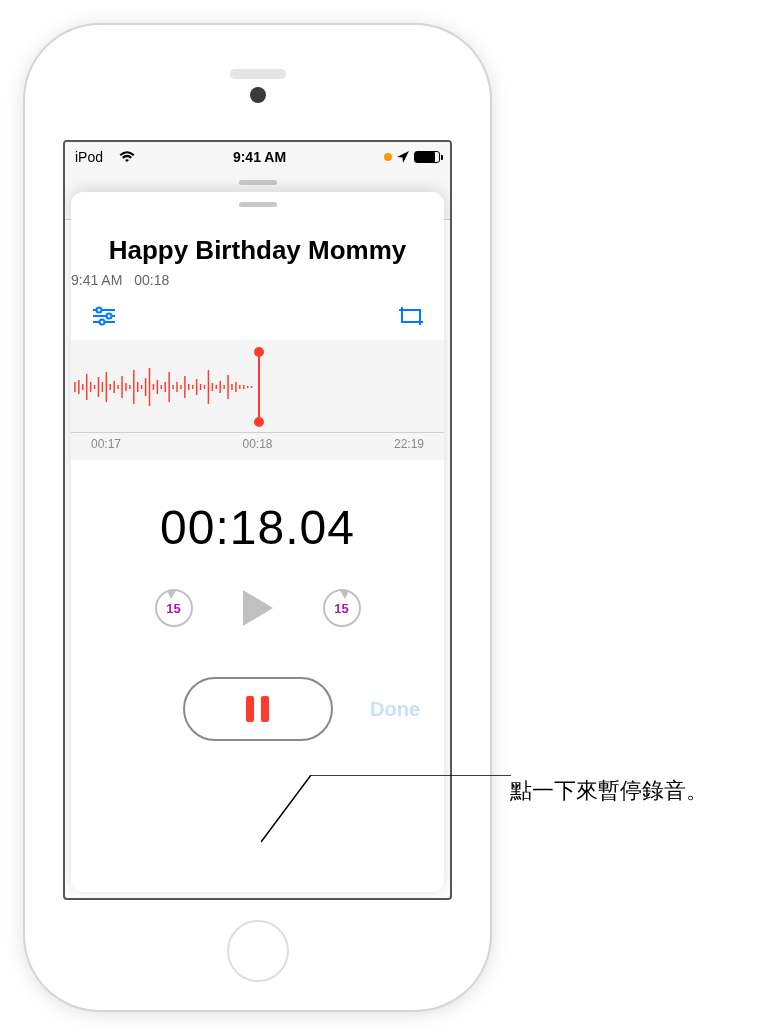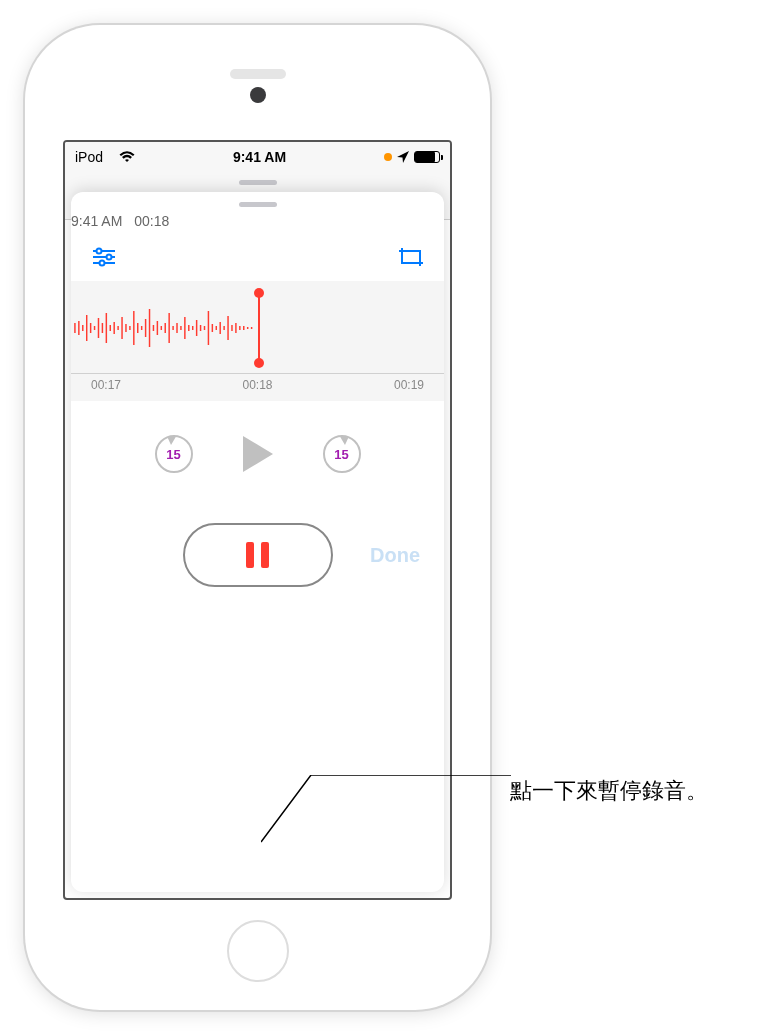--- a/index.html
+++ b/index.html
@@ -142,20 +142,21 @@
         <div class="battery">
             <div class="battery-fill"></div>
           </div>
       </div>
     </div>
 
     <div class="nav-bar"></div>
 
     <div class="sheet">
       <div class="grabber"></div>
+      <div class="title">Happy Birthday Mommy</div>
       <div class="meta">
         <span>9:41 AM</span>
         <span>00:18</span>
       </div>
       <div class="tools">
         <svg class="tool-icon" viewBox="0 0 26 20">
             <g stroke="#007aff" stroke-width="2" fill="none">
               <line x1="2" y1="4" x2="24" y2="4"></line>
               <line x1="2" y1="10" x2="24" y2="10"></line>
               <line x1="2" y1="16" x2="24" y2="16"></line>
@@ -223,24 +224,25 @@
               <line x1="172" y1="23" x2="172" y2="27"></line>
               <line x1="176" y1="23" x2="176" y2="27"></line>
               <line x1="180" y1="24" x2="180" y2="26"></line>
               <line x1="184" y1="24" x2="184" y2="26"></line>
           </g>
         </svg>
         <div class="playhead"></div>
         <div class="ruler">
           <span>00:17</span>
           <span>00:18</span>
-          <span>00:19</span>
+          <span>22:19</span>
         </div>
       </div>
 
+      <div class="timer">00:18.04</div>
 
       <div class="play-controls">
         <div class="skip skip-back">
             <span>15</span>
           </div>
         <div class="play-btn"></div>
         <div class="skip skip-fwd">
             <span>15</span>
           </div>
       </div>

